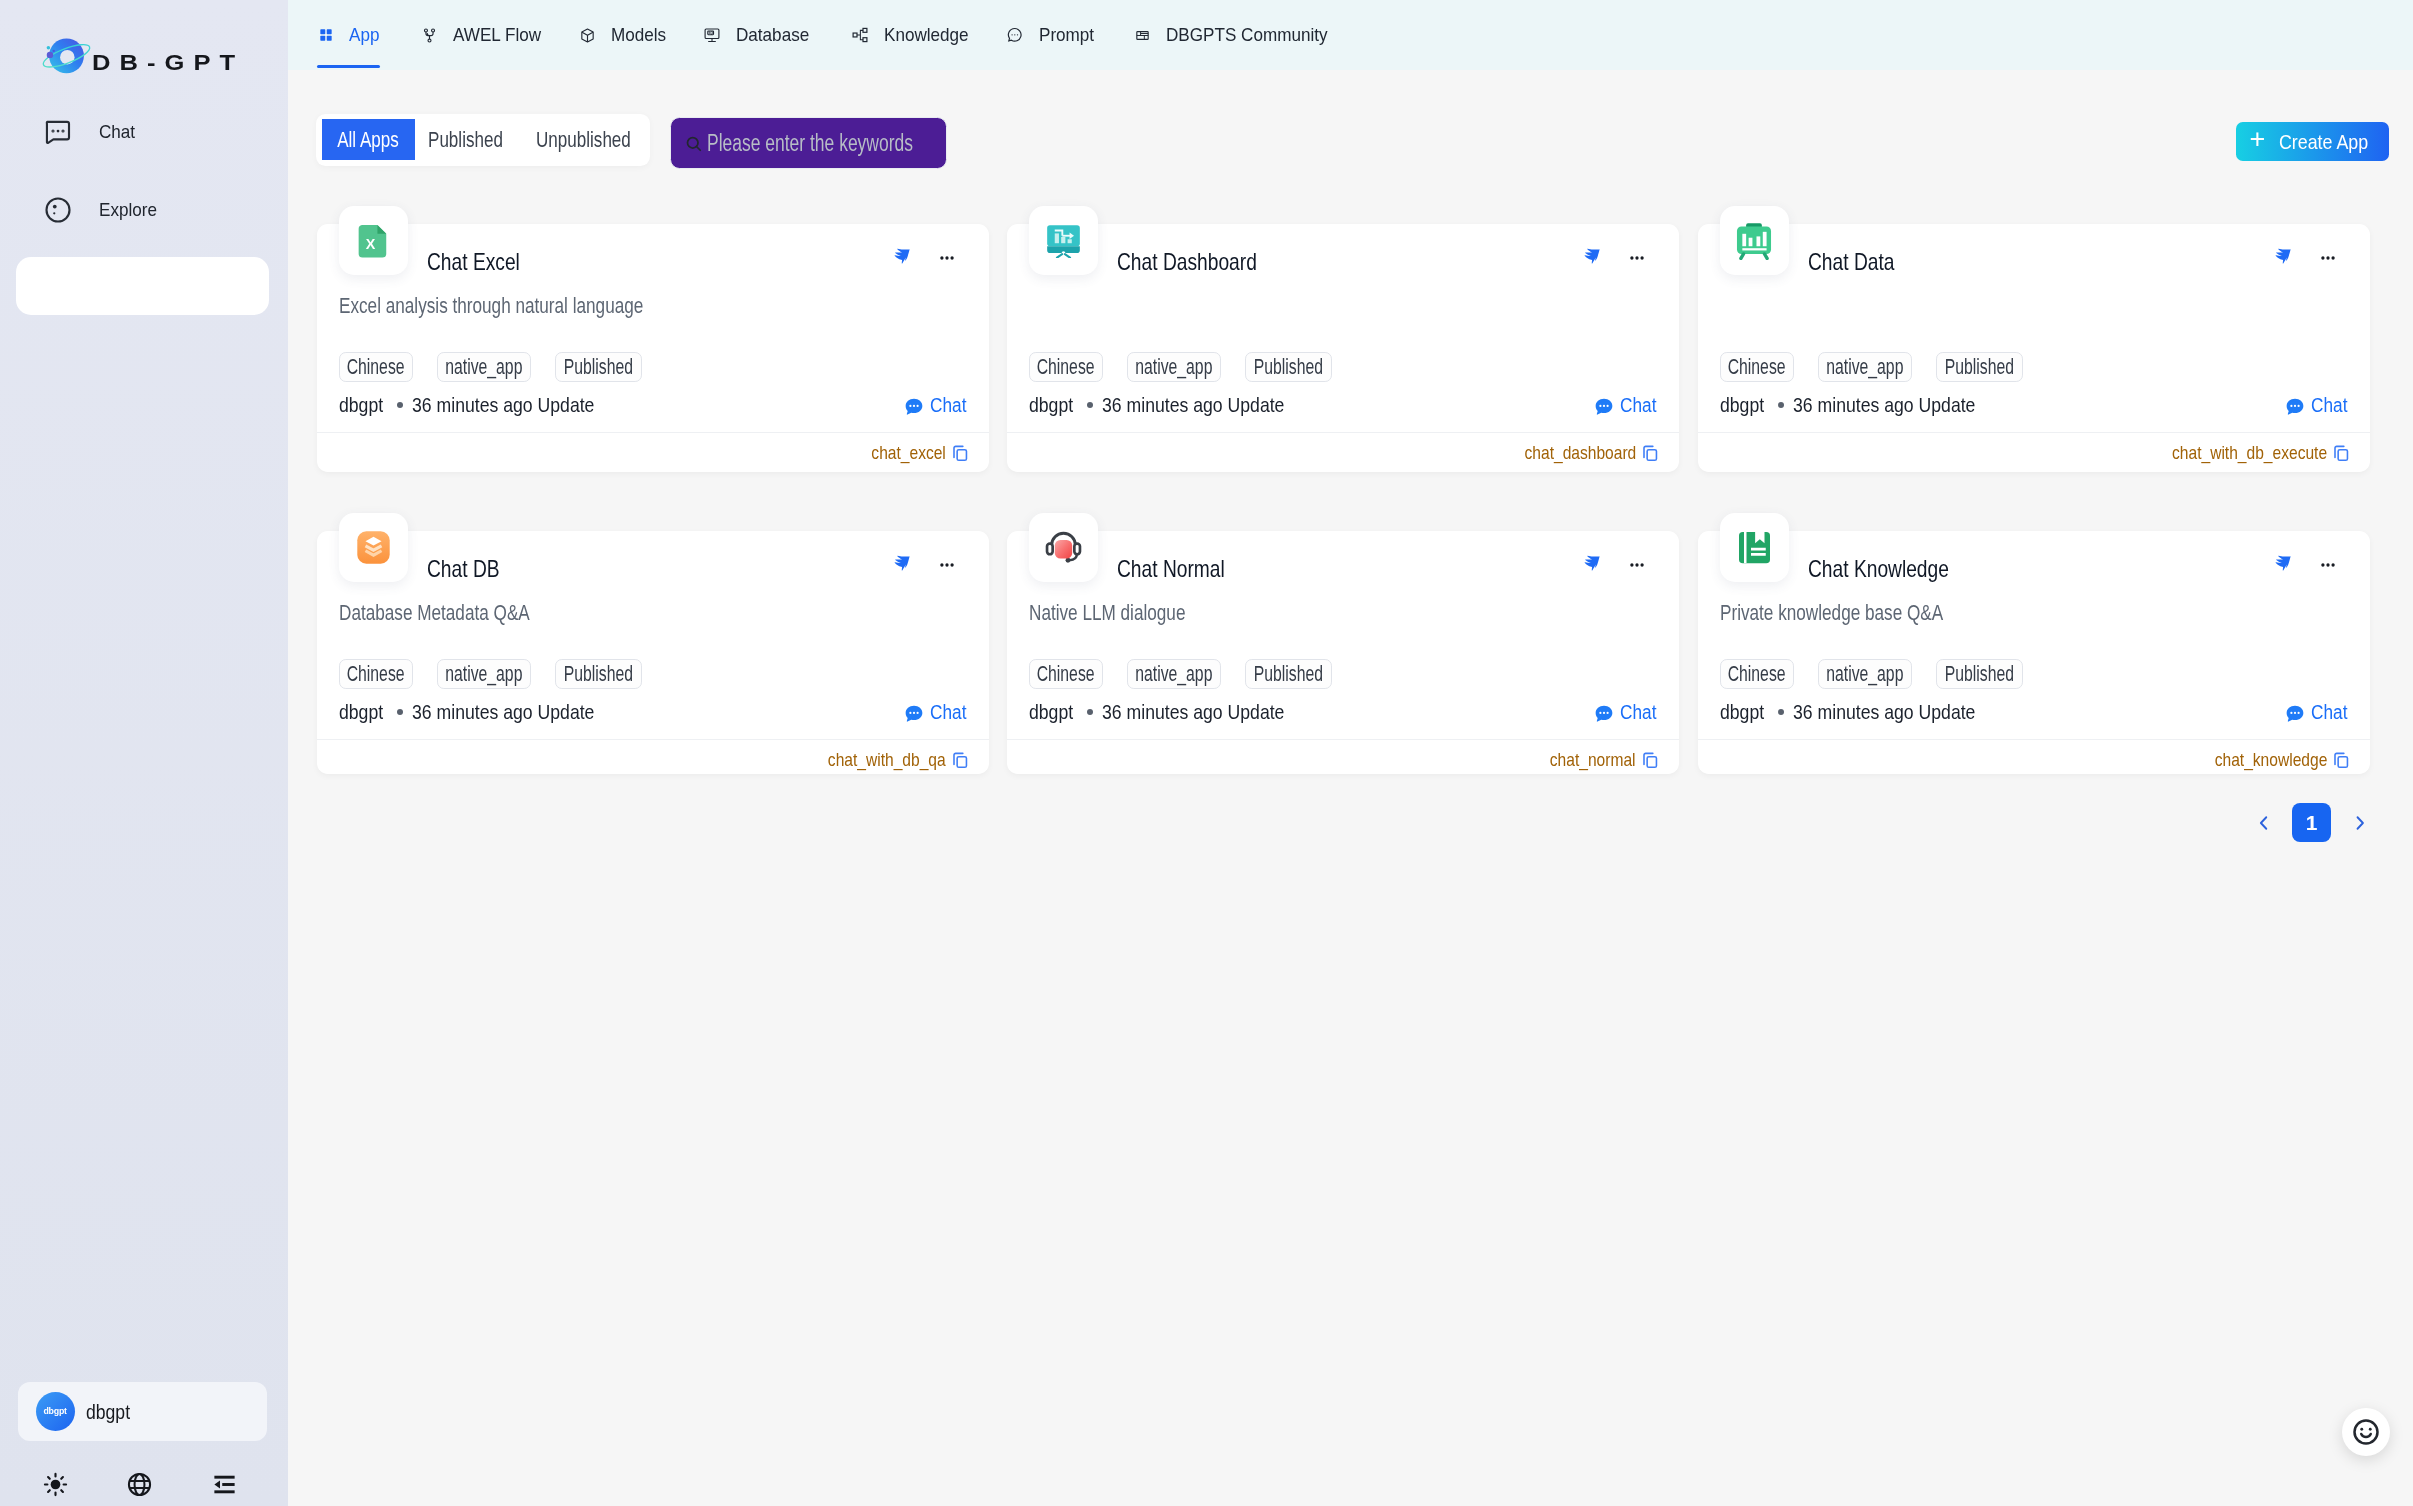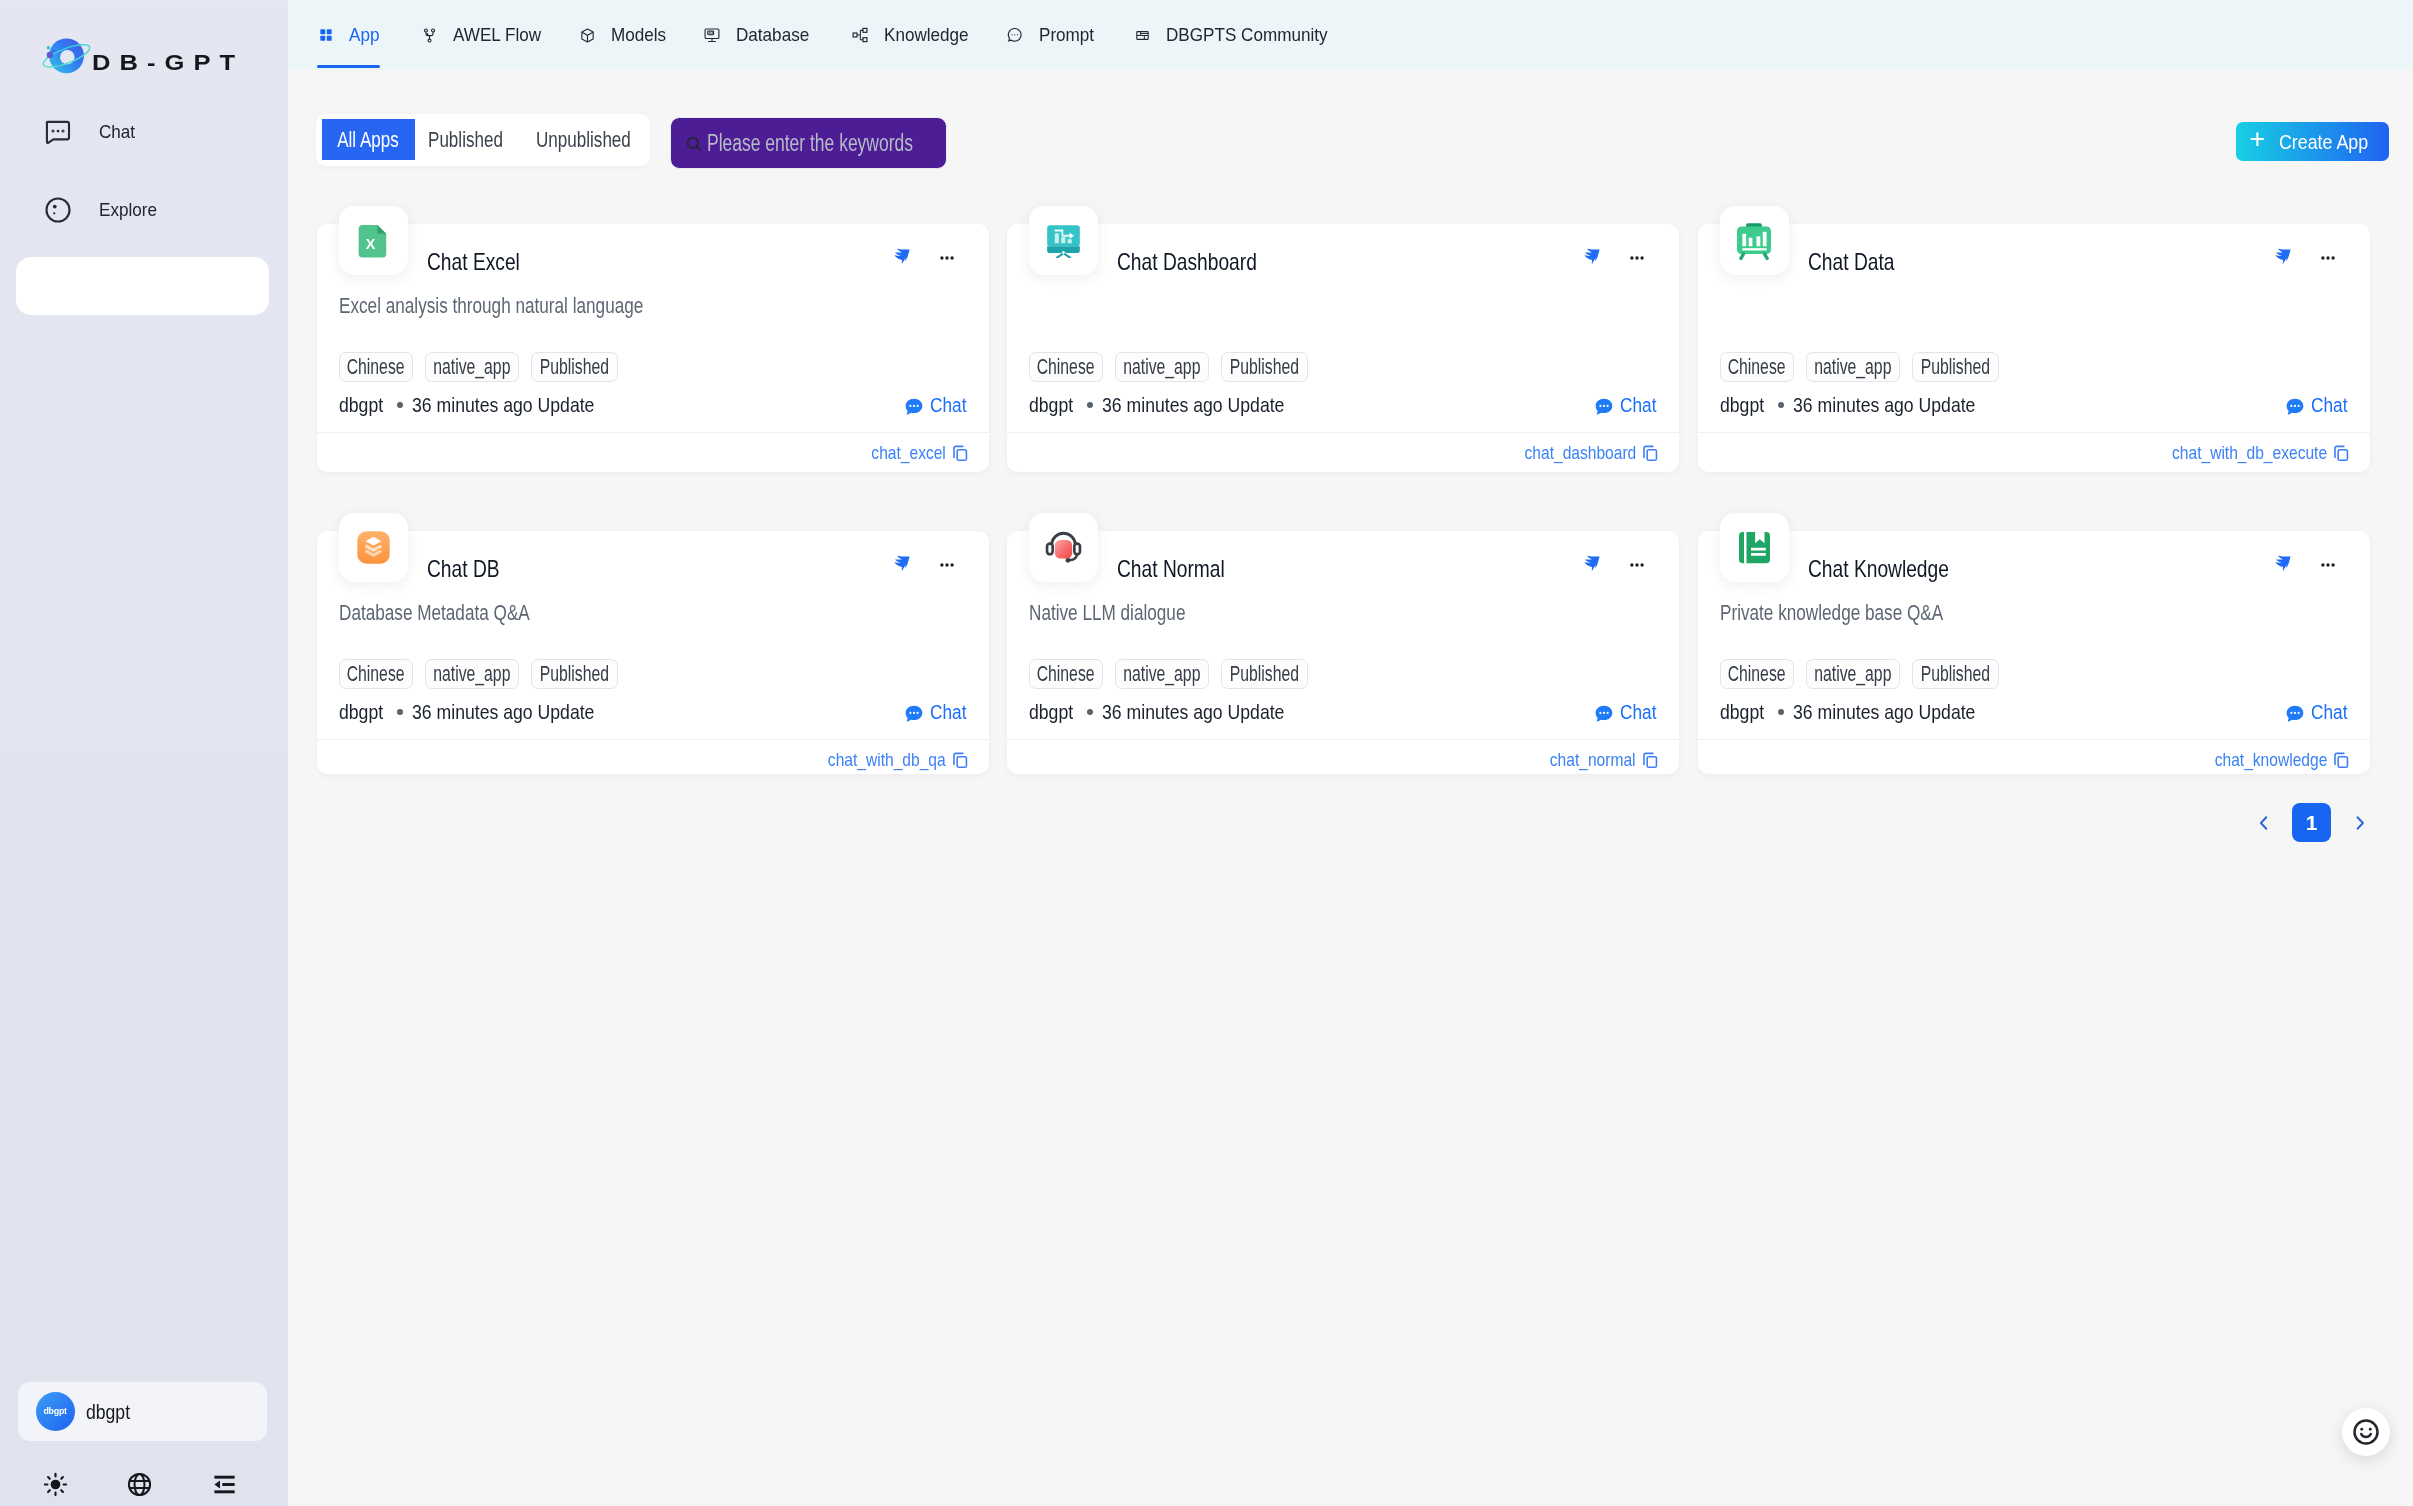--- a/index.html
+++ b/index.html
@@ -37,32 +37,32 @@
 .r1{top:224px;height:248px;}
 .r2{top:531px;height:243px;}
 .c1{left:317px;}.c2{left:1007px;}.c3{left:1698px;}
 .tile{position:absolute;left:21.6px;top:-18px;width:69px;height:69px;background:#fff;border-radius:15px;box-shadow:0 3.4px 12px rgba(70,80,110,.09);display:flex;align-items:center;justify-content:center;}
 .ctitle{position:absolute;left:110px;top:25px;font-size:24px;font-weight:400;color:#101826;line-height:26px;white-space:nowrap;}
 .ctitle i{transform:scaleX(.8);}
 .ding{position:absolute;left:576px;top:23px;}
 .mdots{position:absolute;left:623px;top:32px;}
 .cdesc{position:absolute;left:21.6px;top:68px;font-size:22px;color:#5d6673;line-height:27px;white-space:nowrap;}
 .cdesc i{transform:scaleX(.78);}
-.tags{position:absolute;left:21.6px;top:128px;display:flex;gap:12px;}
+.tags{position:absolute;left:21.6px;top:128px;display:flex;gap:24px;}
 .tag{height:30px;border:1.4px solid #e1e4ea;background:#fdfdfd;border-radius:6.8px;font-size:21.6px;color:#353c47;display:flex;align-items:center;justify-content:center;}
 .tag i{transform:scaleX(.73);transform-origin:50% 50%;}
 .tag.t1{width:74px;}.tag.t2{width:94px;}.tag.t3{width:87px;}
 .meta{position:absolute;left:21.6px;top:168px;height:26px;display:flex;align-items:center;font-size:21px;color:#1b212c;}
 .meta i{transform:scaleX(.84);}
 .meta .dot{width:6px;height:6px;border-radius:50%;background:#59616d;margin:0 9.5px 0 5.4px;flex:none;}
 .chatlink{position:absolute;left:587px;top:170px;display:flex;align-items:center;font-size:19.6px;color:#1a6ef8;}
 .chatlink svg{margin-right:6px;flex:none;}
 .chatlink span{display:inline-block;transform:scaleX(.88);transform-origin:0 50%;}
 .divider{position:absolute;left:0;right:0;top:208px;height:1.4px;background:#eef0f3;}
-.foot{position:absolute;right:19.6px;top:218px;display:flex;align-items:center;font-size:19px;color:#3b82f6;}
+.foot{position:absolute;right:19.6px;top:218px;display:flex;align-items:center;font-size:19px;color:#a16207;}
 .foot i{transform-origin:100% 50%;transform:scaleX(.82);white-space:nowrap;}
 .foot svg{margin-left:5.4px;flex:none;}
 
 #pg1{position:absolute;left:2292px;top:803px;width:39px;height:39px;border-radius:8px;background:#1765f1;color:#fff;font-size:21px;font-weight:700;display:flex;align-items:center;justify-content:center;}
 .chev{position:absolute;top:815px;}
 #fab{position:absolute;left:2342px;top:1408px;width:48px;height:48px;border-radius:50%;background:#fff;box-shadow:0 4px 15px rgba(0,0,0,.13);display:flex;align-items:center;justify-content:center;}
 </style></head>
 <body>
 
 <div id="sidebar">

